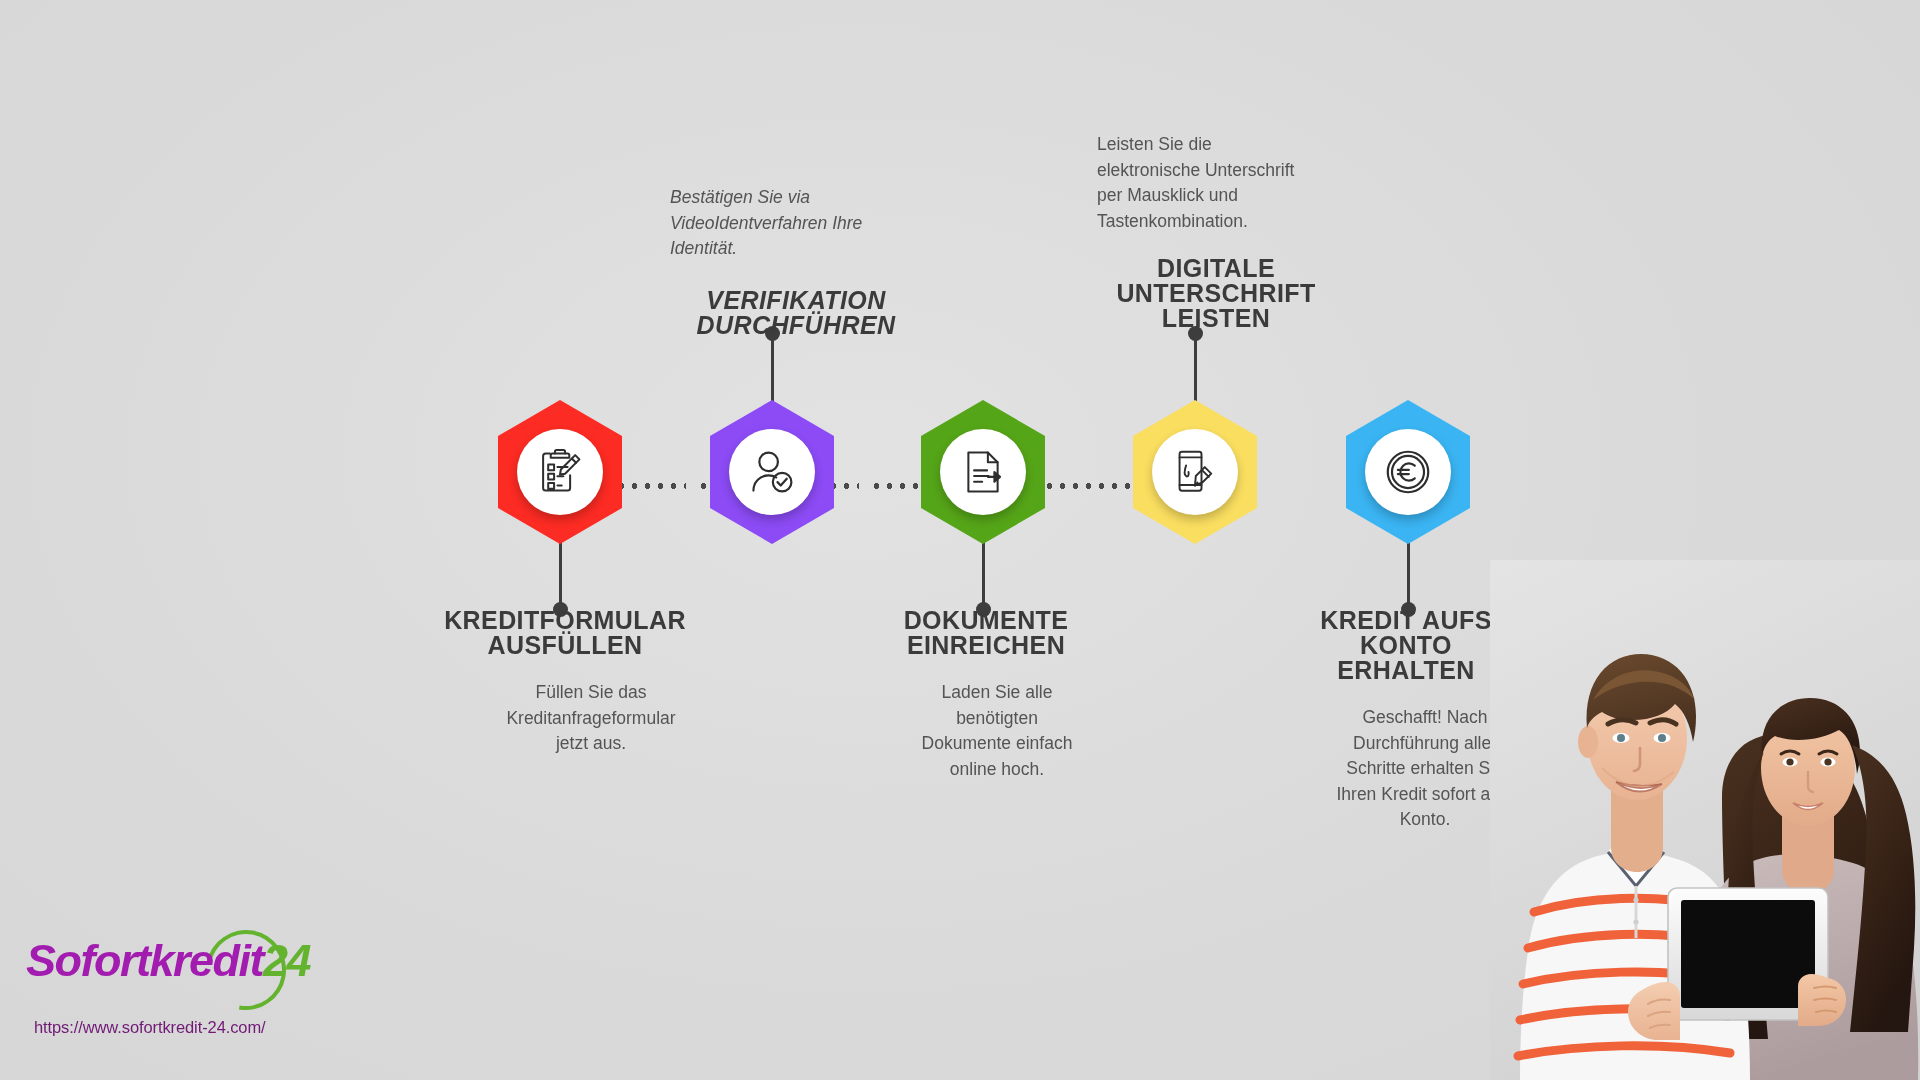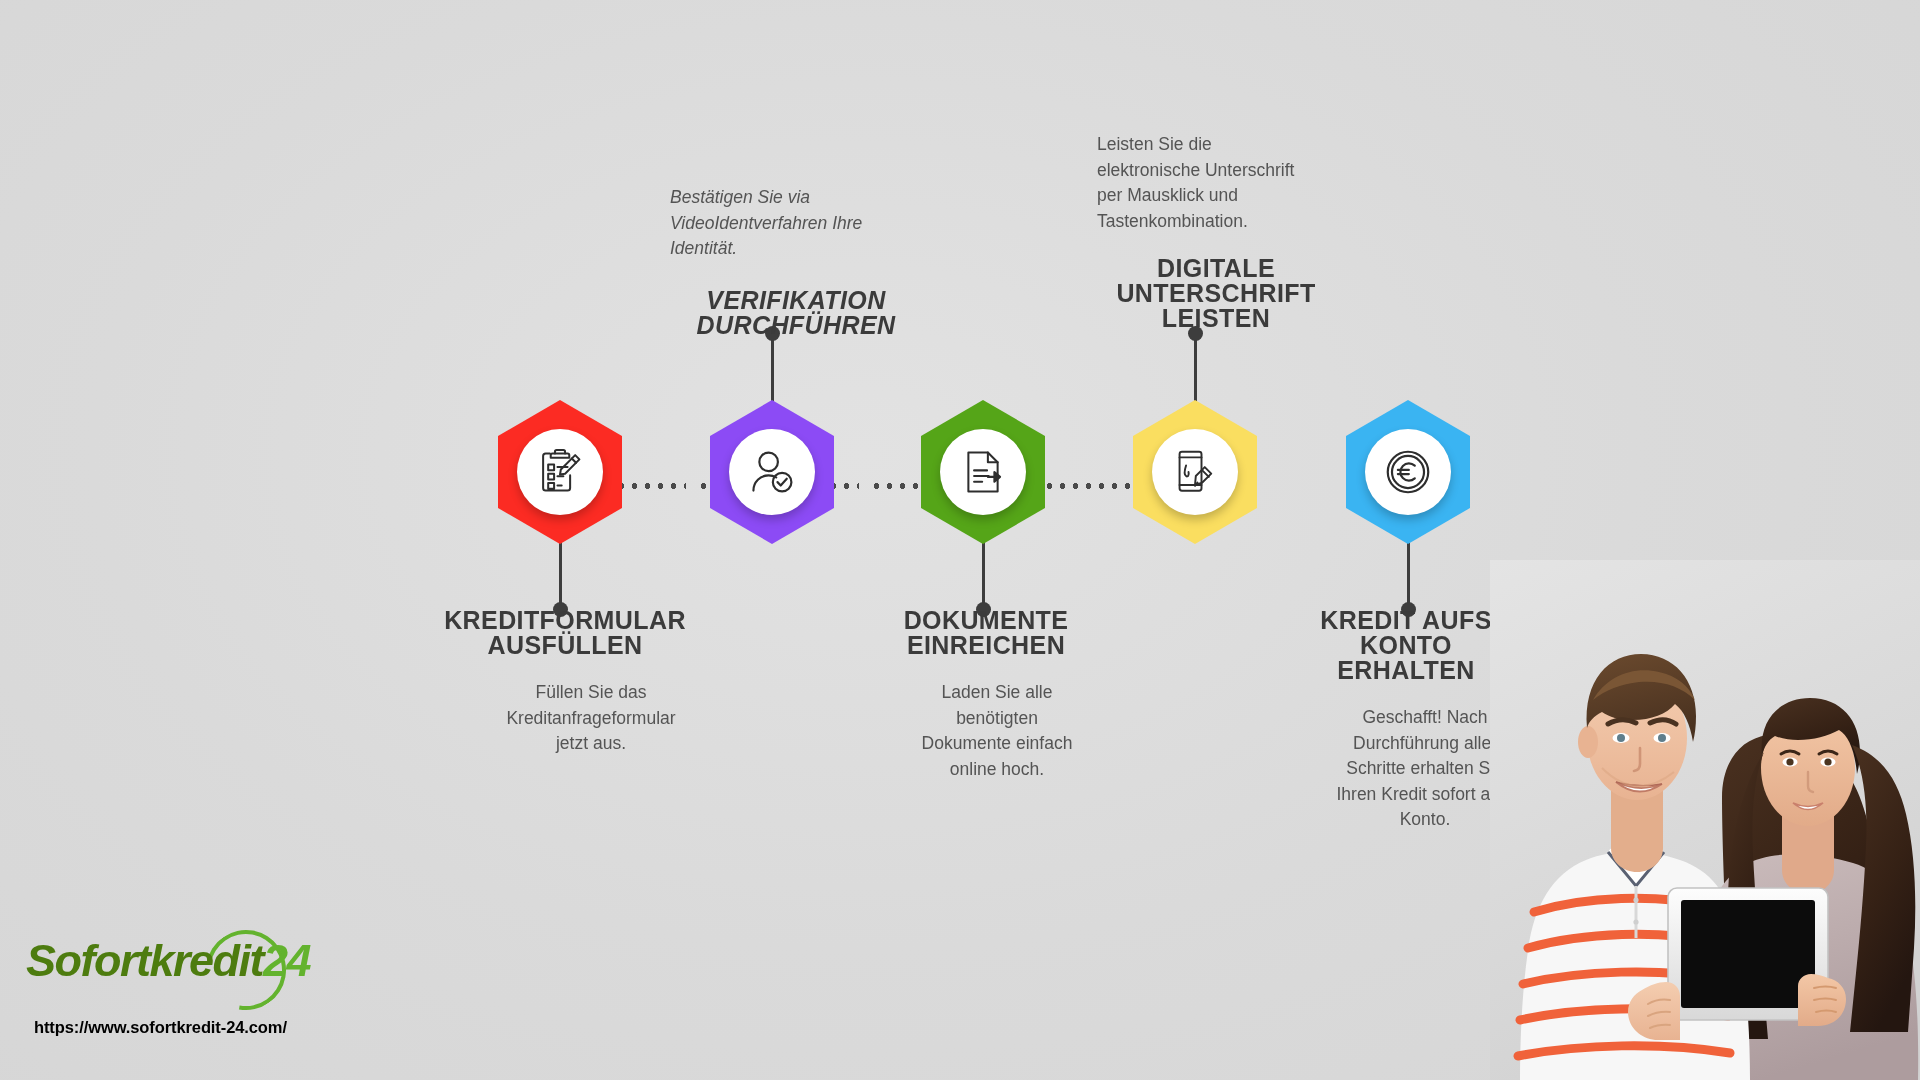--- a/index.html
+++ b/index.html
@@ -149,40 +149,40 @@
     position: absolute;
     left: 0;
     top: 8px;
     font-size: 45px;
     font-weight: 700;
     font-style: italic;
     letter-spacing: -1.5px;
     line-height: 1;
     white-space: nowrap;
   }
-  .logo-text .w1 { color: #4d7c0f; }
+  .logo-text .w1 { color: #a21caf; }
   .logo-text .w2 { color: #63b32e; }
   .logo-ring {
     position: absolute;
     left: 180px;
     top: 0px;
     width: 72px;
     height: 72px;
     border: 4px solid #63b32e;
     border-radius: 50%;
     border-left-color: transparent;
     transform: rotate(-35deg);
   }
   .logo-url {
     position: absolute;
     left: 8px;
     top: 88px;
     font-size: 16.5px;
-    font-weight: 700;
-    color: #000000;
+    font-weight: 400;
+    color: #701a75;
     letter-spacing: -0.1px;
     white-space: nowrap;
   }
 
   
   .photo {
     position: absolute;
     right: 0;
     bottom: 0;
     width: 430px;

